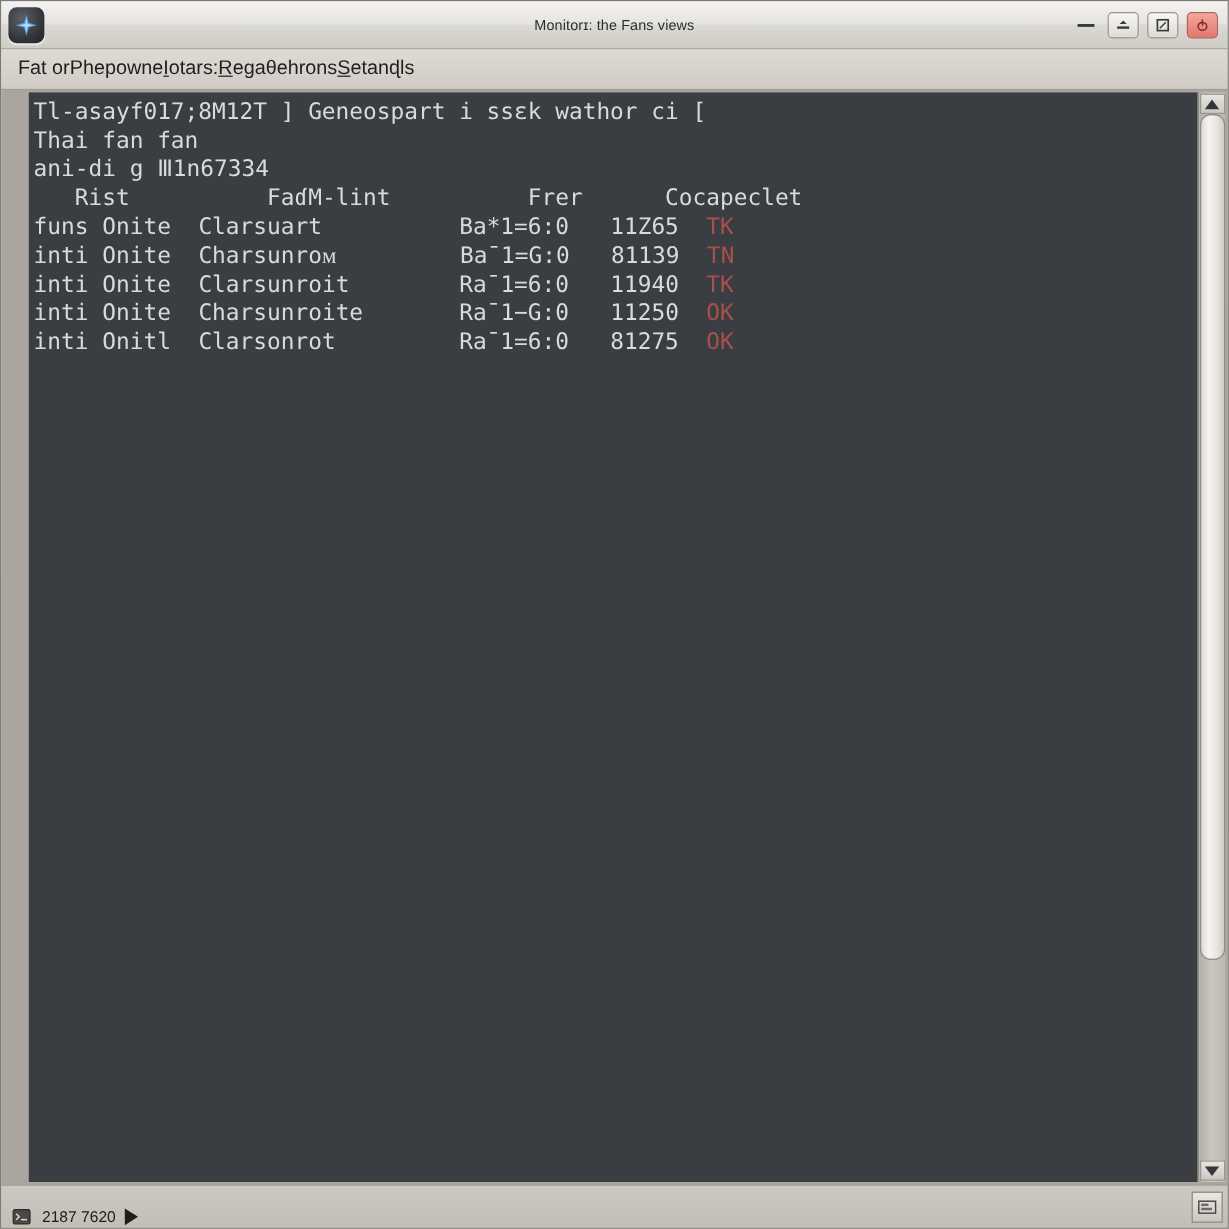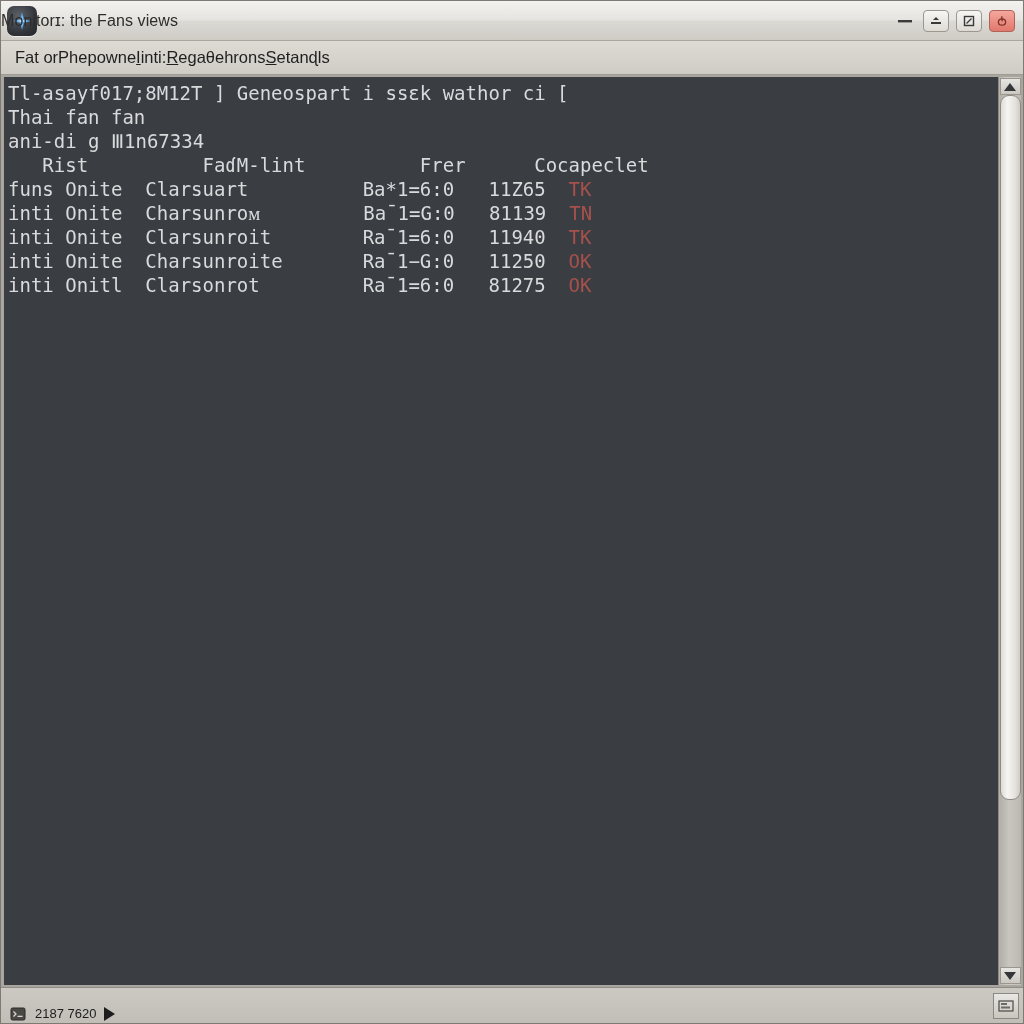--- a/index.html
+++ b/index.html
@@ -41,21 +41,22 @@
     background: radial-gradient(circle at 38% 32%, #5d6066 0%, #303338 65%, #222529 100%);
     box-shadow: 0 1px 1px rgba(255,255,255,.65);
     display: flex;
     align-items: center;
     justify-content: center;
     flex: 0 0 auto;
   }
   #title-text {
     position: absolute;
     left: 0; right: 0;
-    font-size: 16px;
+    text-align: center;
+    font-size: 12px;
     color: #2d2d2d;
     letter-spacing: .1px;
     pointer-events: none;
   }
   #win-buttons {
     position: absolute;
     right: 8px;
     top: 0;
     height: 40px;
     display: flex;
@@ -114,20 +115,21 @@
     flex: 1 1 auto;
     background: #3a3e43;
     overflow: hidden;
     padding: 4px 0 0 4px;
     box-sizing: border-box;
     font-family: "DejaVu Sans Mono", monospace;
     font-size: 19px;
     line-height: 24px;
     color: #d9dadb;
     white-space: pre;
+    margin-left: 20px;
   }
   #terminal .dim-red { color: #a8504b; }
 
   
   #scrollbar {
     width: 23px;
     flex: 0 0 23px;
     background: linear-gradient(90deg,#b7b4ad,#cfccc5 40%,#c5c2bb);
     border-left: 1px solid #8d8a83;
     display: flex;
@@ -261,21 +263,21 @@
           <ellipse cx="7" cy="8" rx="3.6" ry="3.2" fill="none" stroke="#7d3029" stroke-width="1.3"></ellipse>
           <path d="M7 2.2 C6.2 4.2 7.8 4.8 7 7.4" fill="none" stroke="#7d3029" stroke-width="1.3"></path>
         </svg>
       </div>
     </div>
   </div>
 
   <div id="menubar">
     <div class="menu-item"><span>Fat or</span></div>
     <div class="menu-item"><span>Phepowne</span></div>
-    <div class="menu-item"><u>I</u><span>inti:</span></div>
+    <div class="menu-item"><u>I</u><span>otars:</span></div>
     <div class="menu-item"><u>R</u><span>egaθehrons</span></div>
     <div class="menu-item"><u>S</u><span>etanɖls</span></div>
   </div>
 
   <div id="term-wrap">
 
     <div id="terminal"><span>Tl-asayf017;8M12T ] Geneospart i ssɛk wathor ci [</span>
 <span>Thai fan fan</span>
 <span>ani-di g Ⅲ1n67334</span>
 <span>   <span>Rist</span>          <span>FaɗM-lint</span>          <span>Frer</span>      <span>Cocapeclet</span></span>

